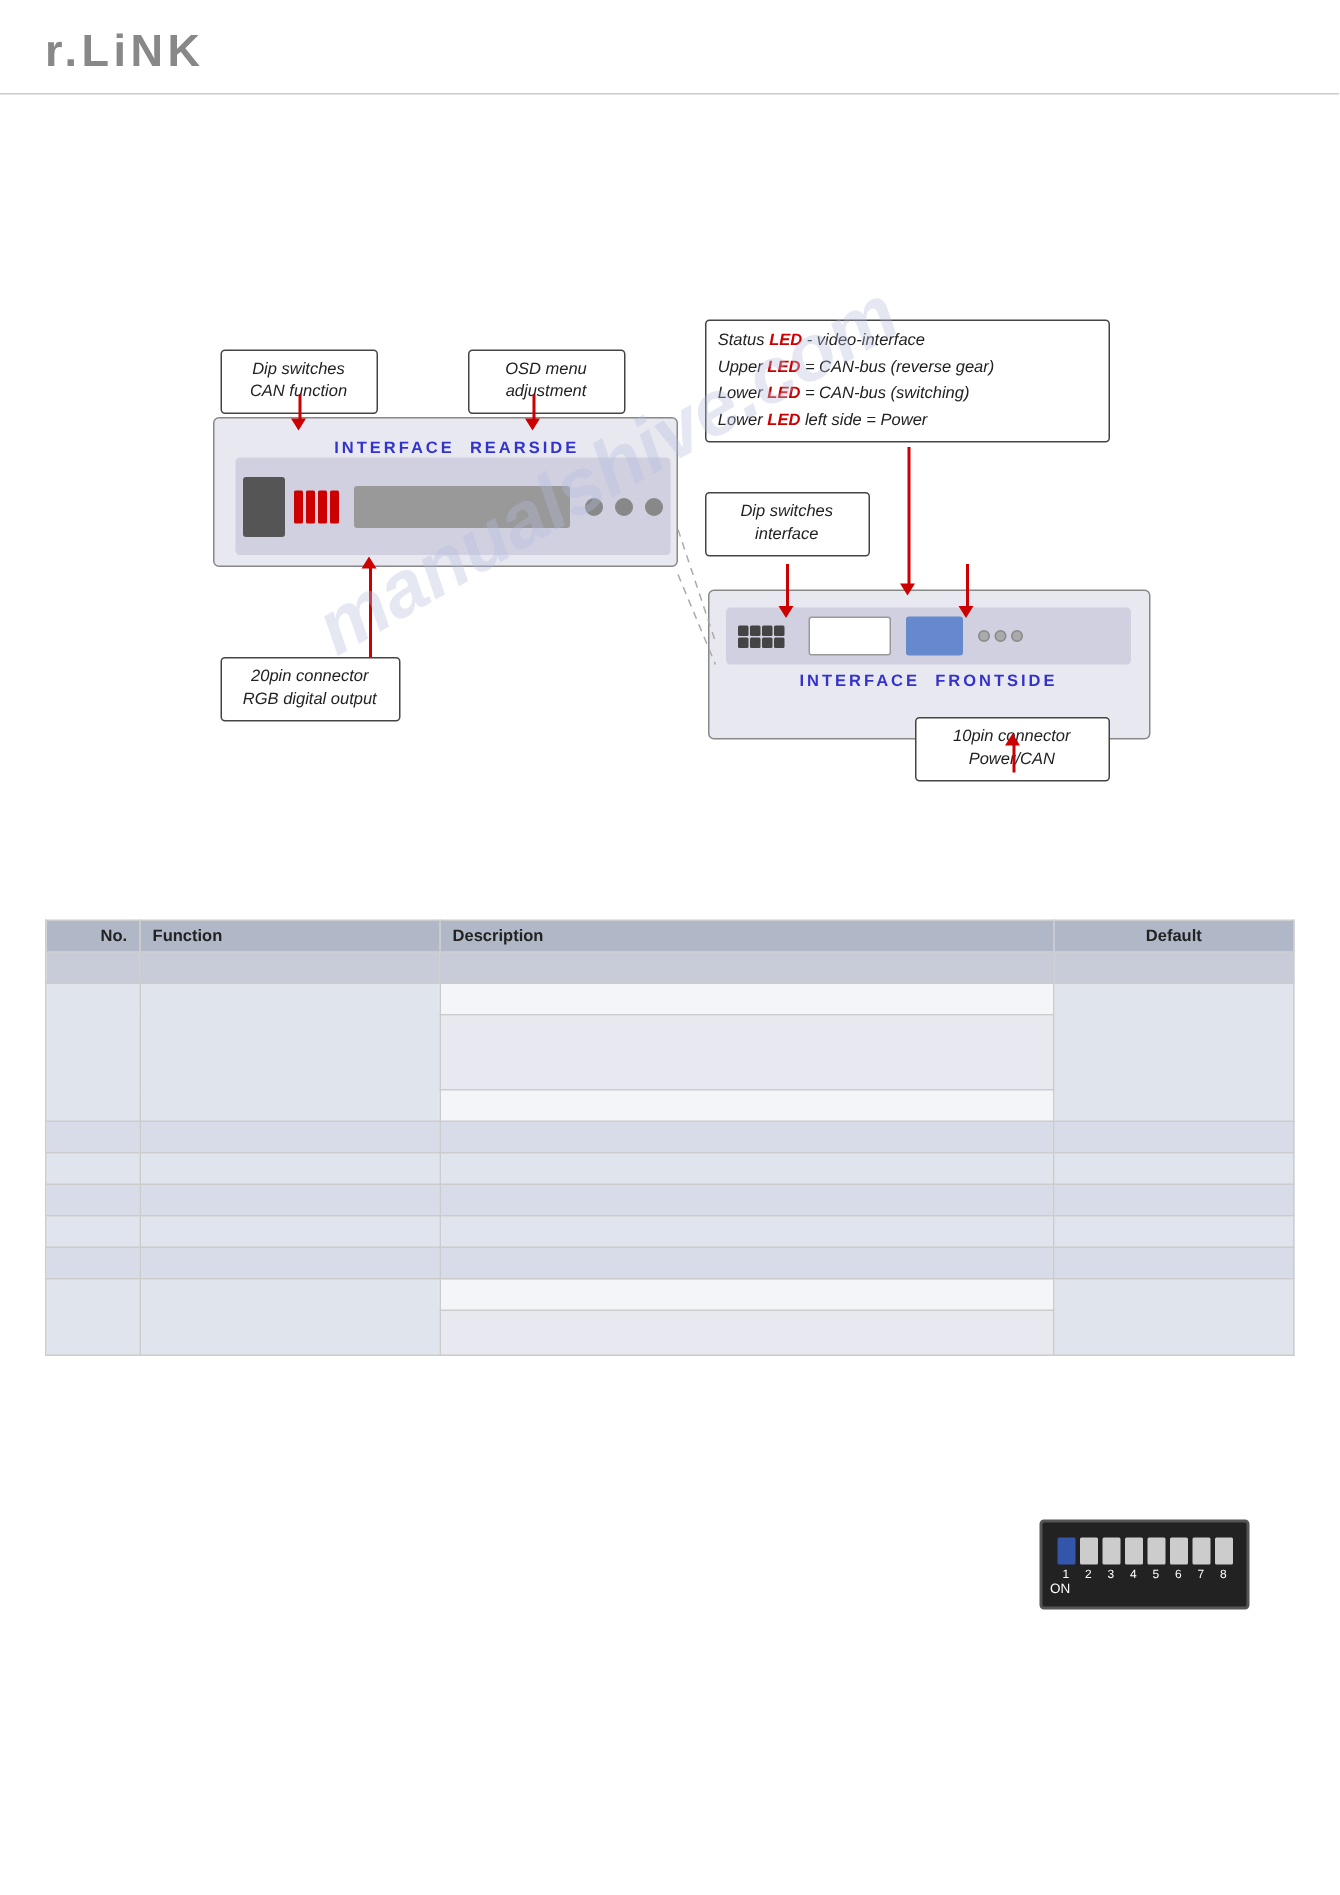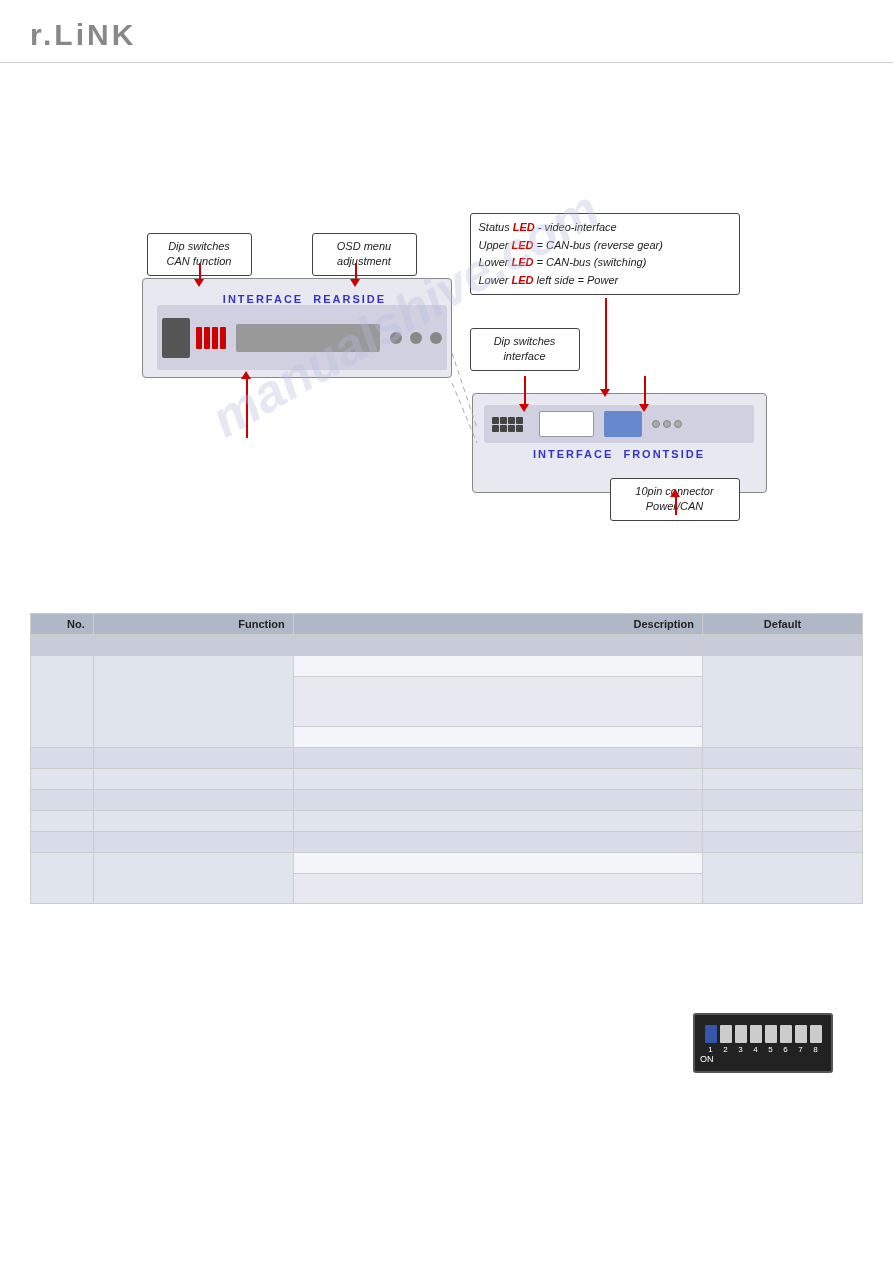--- a/index.html
+++ b/index.html
@@ -307,21 +307,21 @@
       border-collapse: collapse;
       margin-top: 10px;
     }
     .switch-table th, .switch-table td {
       border: 1px solid #ccc;
       padding: 4px 8px;
       font-size: 11px;
     }
     .switch-table th {
       background: #b0b8c8;
-      text-align: right;
+      text-align: left;
       font-weight: bold;
     }
     .switch-table .col1 { width: 50px; text-align: center; padding-left: 36px; }
     .switch-table .col2 { width: 200px; }
     .switch-table .col3 { width: auto; }
     .switch-table .col4 { width: 160px; text-align: center; }
 
     .row-gray-header td {
       background: #c8ccd8;
       font-weight: bold;
@@ -385,20 +385,23 @@
         <div class="red-sw"></div>
       </div>
       <div class="rearside-connector"></div>
       <div class="rearside-dots">
         <div class="dot-circle"></div>
         <div class="dot-circle"></div>
         <div class="dot-circle"></div>
       </div>
     </div>
 
+    <div class="callout callout-20pin">
+      <span>20pin connector<br>RGB digital output</span>
+    </div>
 
     <div class="callout callout-status-led" style="font-size:11px; text-align:left; line-height:1.6;">
       <span>Status <span class="led-red">LED</span> - video-interface</span><br>
       <span>Upper <span class="led-red">LED</span> = CAN-bus (reverse gear)</span><br>
       <span>Lower <span class="led-red">LED</span> = CAN-bus (switching)</span><br>
       <span>Lower <span class="led-red">LED</span> left side = Power</span>
     </div>
 
     <div class="callout callout-dip-interface">
       <span>Dip switches<br>interface</span>

